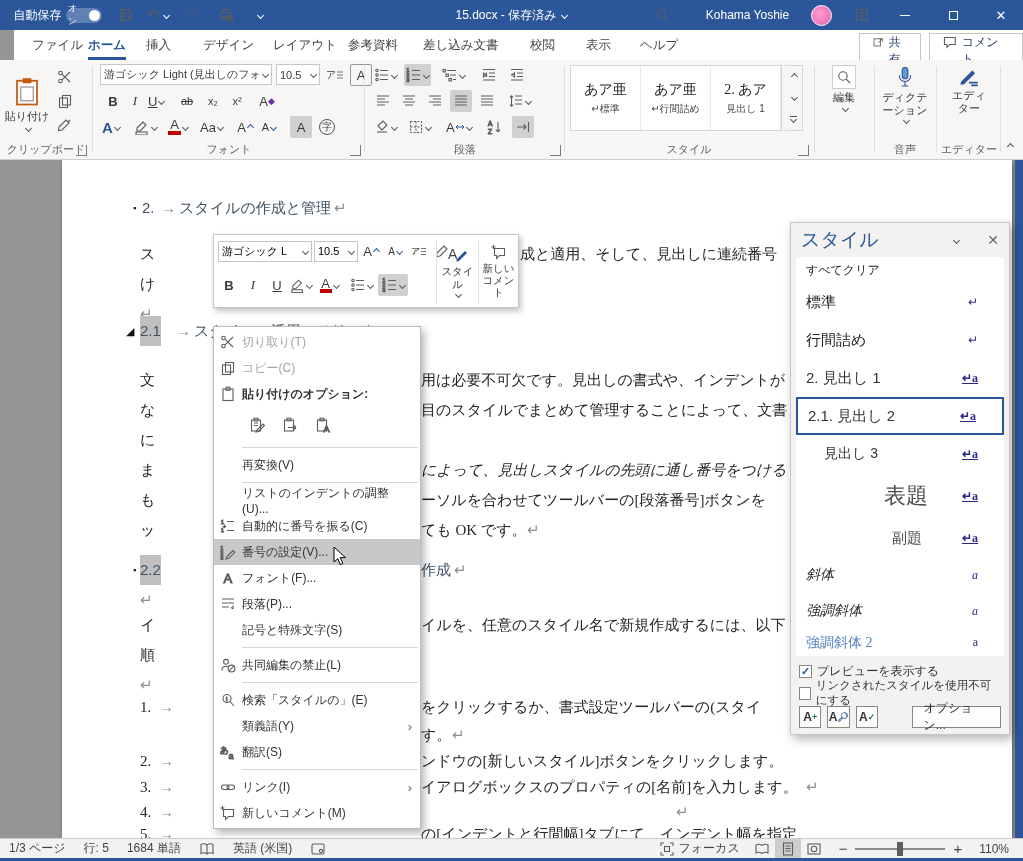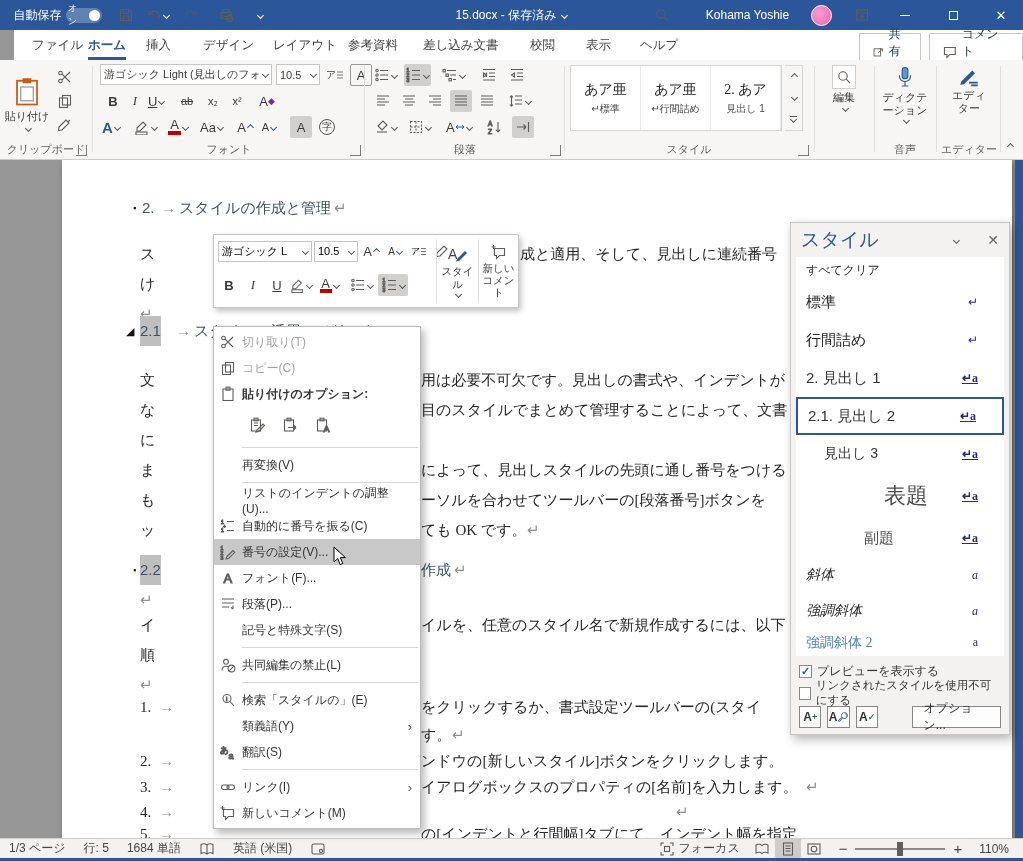--- a/index.html
+++ b/index.html
@@ -19,21 +19,21 @@
 .knob{width:11px;height:11px;border-radius:50%;background:#fff;margin-left:3px}
 .tbtitle{position:absolute;left:0;right:0;top:0;height:30px;display:flex;align-items:center;justify-content:center;font-size:12px;pointer-events:none}
 .winbtn{width:38px;font-size:13px;cursor:default}
 .avatar{width:21px;height:21px;border-radius:50%;background:radial-gradient(circle at 40% 40%,#ff9ed2,#e75fae);border:1px solid #fff}
 .dim{opacity:.45}
 
 .tabs{position:absolute;top:30px;left:14px;width:1023px;height:30px;background:#fff;font-size:12.5px;color:#444}
 .tabs .t{position:absolute;top:0;height:30px;display:flex;align-items:center;padding:0 4px}
 .tabs .t.active{color:#2b579a;font-weight:bold}
 .tabs .t.active:after{content:"";position:absolute;left:4px;right:4px;bottom:0;height:3px;background:#2b579a}
-.topbtn{position:absolute;top:3px;height:28px;border:1px solid #c8c6c4;background:#fff;display:flex;align-items:flex-end;gap:4px;padding:0 12px;font-size:12px;color:#1f3864}
+.topbtn{position:absolute;top:3px;height:28px;border:1px solid #c8c6c4;background:#fff;display:flex;align-items:flex-start;gap:4px;padding:0 12px;font-size:12px;color:#1f3864}
 
 .rb{position:absolute;top:60px;left:0;width:1023px;height:100px;background:#f7f6f5;border-bottom:1px solid #d0cecd;font-size:11px;color:#3b3a39}
 .grp{position:absolute;top:0;height:99px}
 .glabel{position:absolute;bottom:2px;left:0;right:0;text-align:center;font-size:11px;color:#605e5c}
 .vsep{position:absolute;top:6px;width:1px;height:86px;background:#e1dfdd}
 .launch{position:absolute;bottom:3px;right:3px;width:11px;height:11px;border-right:1.4px solid #605e5c;border-bottom:1.4px solid #605e5c;opacity:.8}
 .bS{position:absolute;width:22px;height:22px;display:flex;align-items:center;justify-content:center;border-radius:2px}
 .bS.on,.bW.on{background:#d2d0ce}
 .bW{position:absolute;height:22px;display:flex;align-items:center;justify-content:center;border-radius:2px;padding:0 2px}
 .combo{position:absolute;height:21px;background:#fff;border:1px solid #c8c6c4;display:flex;align-items:center;font-size:11px;padding:0 3px;white-space:nowrap;overflow:hidden}
@@ -80,21 +80,21 @@
 .sph .ttl{font-size:19px;color:#2b579a}
 .splist{position:absolute;top:34px;left:5px;right:5px;height:399px;background:#fff;overflow:hidden}
 .spi{position:relative;display:flex;align-items:center;padding:0 10px;color:#262626}
 .spi .mk{position:absolute;right:26px;color:#26268c;font-size:12px;font-family:"Liberation Serif",serif}
 .spi .mk.lk{text-decoration:underline;font-weight:bold}
 .spi.clear{height:26px;font-size:12px;color:#222}
 .spi.normal{height:38px;font-family:"Liberation Serif",serif;font-size:15px}
 .spi.h1,.spi.h2{height:38px;font-size:15px;color:#333}
 .spi.h3{height:38px;font-size:14px;padding-left:28px;color:#333}
 .spi.title{height:46px;font-size:22px;color:#4d4d4d;padding-left:88px;font-family:"Liberation Serif",serif}
-.spi.subtitle{height:38px;font-size:15px;color:#4d4d4d;padding-left:68px;font-family:"Liberation Serif",serif}
+.spi.subtitle{height:38px;font-size:15px;color:#4d4d4d;padding-left:96px;font-family:"Liberation Serif",serif}
 .spi.italic,.spi.emph{height:36px;font-family:"Liberation Serif",serif;font-style:italic;font-size:14px}
 .spi.emph2{height:27px;font-family:"Liberation Serif",serif;font-size:14px;color:#4f81bd}
 .spi.sel{border:2px solid #2b579a}
 .spfoot{position:absolute;left:8px;right:8px;top:437px;font-size:12px;color:#333}
 .cbrow{display:flex;align-items:center;gap:5px;height:22px}
 .cbox{width:13px;height:13px;border:1px solid #8a8886;background:#fff;display:flex;align-items:center;justify-content:center;font-size:11px;color:#2b579a;font-weight:bold}
 .spbtns{position:absolute;top:46px;left:0;right:0;display:flex;align-items:center}
 .sqb{width:24px;height:22px;border:1px solid #8a8886;background:#fdfdfd;margin-right:6px;display:flex;align-items:center;justify-content:center;font-size:12px;font-weight:bold;color:#333}
 .sqb small{font-size:9px;font-weight:bold}
 .optbtn{margin-left:28px;height:22px;border:1px solid #8a8886;background:#fdfdfd;padding:0 10px;font-size:12px;display:flex;align-items:center}
@@ -538,21 +538,21 @@
         </div>
         <div class="dline" style="top: 235px;">
           <span class="seg b" style="left: 78px;">な</span>
           <span class="seg b" style="left: 359px;">目のスタイルでまとめて管理することによって、文書</span>
         </div>
         <div class="dline" style="top: 265px;">
           <span class="seg b" style="left: 78px;">に</span>
         </div>
         <div class="dline" style="top: 295px;">
           <span class="seg b" style="left: 78px;">ま</span>
-          <span class="seg b" style="left: 359px;">によって、見出しスタイルの先頭に通し番号をつける</span>
+          <span class="seg b" style="left: 359px; font-style: italic;">によって、見出しスタイルの先頭に通し番号をつける</span>
         </div>
         <div class="dline" style="top: 325px;">
           <span class="seg b" style="left: 78px;">も</span>
           <span class="seg b" style="left: 359px;">ーソルを合わせてツールバーの[段落番号]ボタンを</span>
         </div>
         <div class="dline" style="top: 355px;">
           <span class="seg b" style="left: 78px;">ッ</span>
           <span class="seg b" style="left: 359px;">ても OK です。</span>
           <span class="seg pc" style="left: 465px;">↵</span>
         </div>

